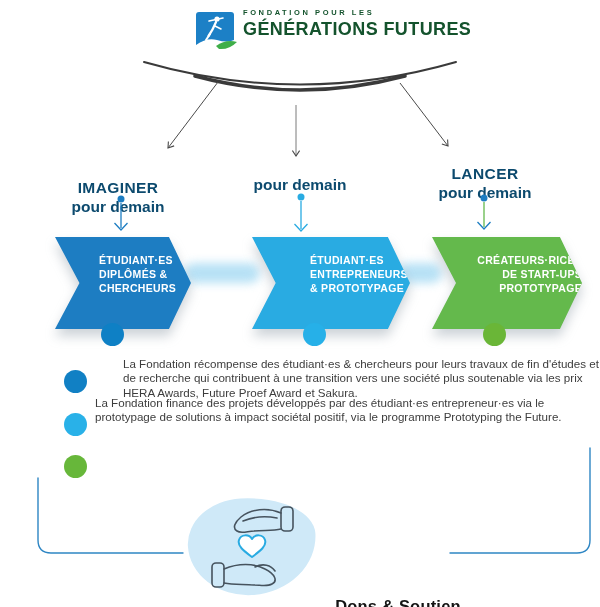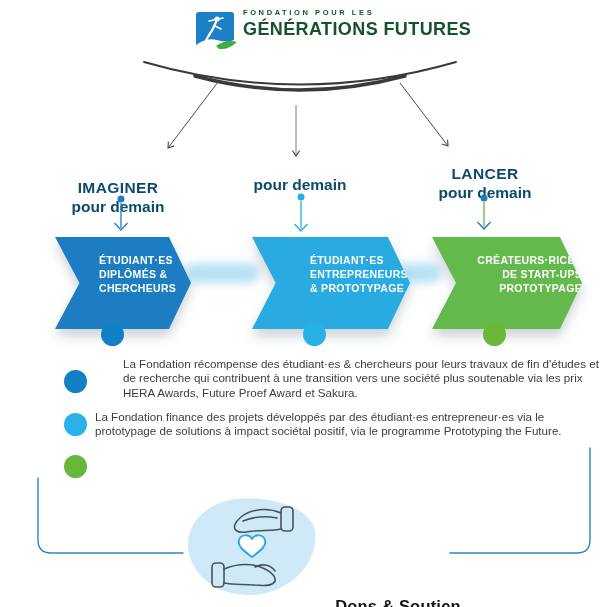--- a/index.html
+++ b/index.html
@@ -52,21 +52,21 @@
   #stepdot-1{left:303px;top:323px;background:#26b0e8;}
   #stepdot-2{left:483px;top:323px;background:#6ab637;}
 
   
   .bullet{left:64px;}
   #bullet-0{top:370px;background:#1180c4;}
   #bullet-1{top:413px;background:#29b1e8;}
   #bullet-2{top:455px;background:#67b73a;}
   .para{left:95px;width:484px;font-size:11.6px;line-height:14.4px;color:#3d3d3d;}
   #para-0{top:357px;margin-left:28px;}
-  #para-1{top:410px;}
+  #para-1{top:396px;}
   #para-2{top:451px;}
 
   
   #bracket-svg{left:30px;top:440px;}
   #blob{left:188px;top:498px;width:128px;height:97px;background:#cfe9f8;
         border-radius:43% 57% 52% 48% / 46% 40% 60% 54%;transform:rotate(-3deg);}
   #hands-svg{left:205px;top:505px;}
   #footer-label{left:318px;top:561px;width:160px;text-align:center;
         font-size:16.5px;font-weight:800;color:#141414;letter-spacing:.2px;margin-top:36px;}
 </style>

